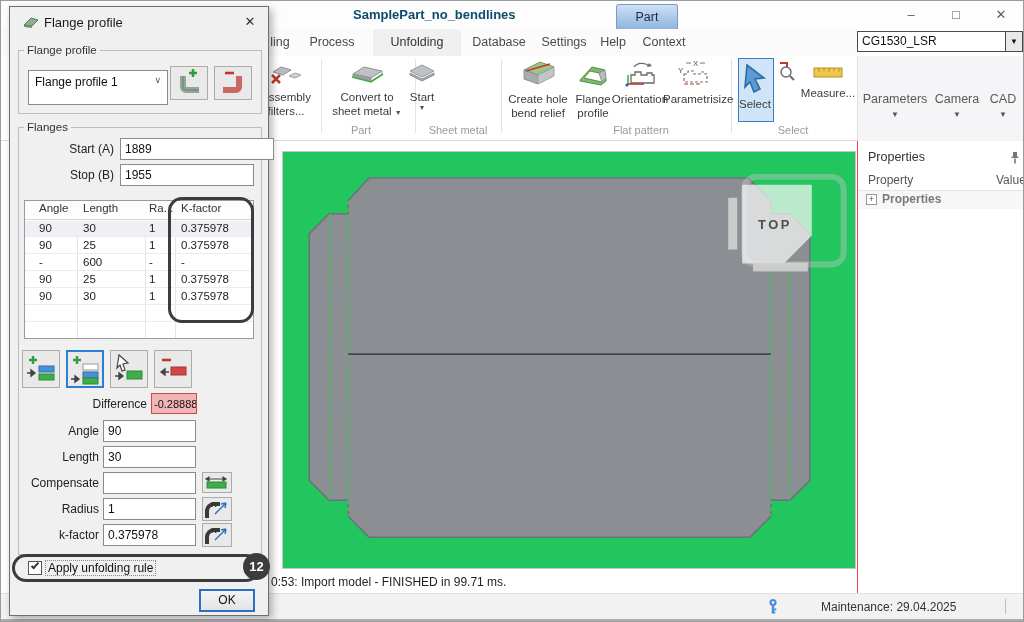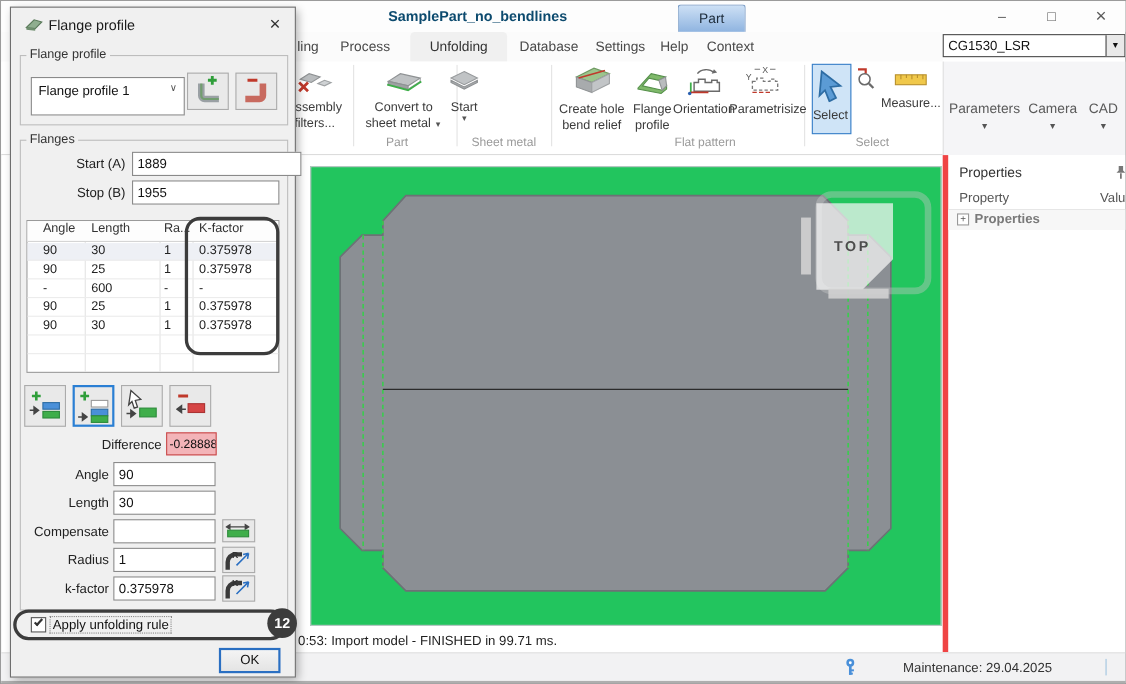--- a/index.html
+++ b/index.html
@@ -27,21 +27,21 @@
   .rib-group{position:absolute;top:68px;font-size:11px;color:#9a9a9a;text-align:center;}
   .rib-chevron{font-size:7px;color:#555;line-height:8px;}
   #select-btn{left:737px;top:2px;width:36px;height:64px;background:#cfe4f7;border:1px solid #3a80c8;padding-top:4px;}
   .icon-box{display:inline-block;}
 
   
   #right-panel{left:856px;top:55px;width:168px;height:85px;background:#f5f5f7;border-left:1px solid #e0e0e0;}
   .side-menu{position:absolute;top:36px;text-align:center;font-size:12.5px;color:#5a5a5a;}
   .side-chevron{font-size:8px;color:#555;margin-top:4px;}
 
-  #properties{left:856px;top:140px;width:168px;height:452px;background:#ffffff;border-left:5px solid #ef4444;}
+  #properties{left:856px;top:140px;width:168px;height:452px;background:#ffffff;border-left:1px solid #ef4444;}
   #prop-title{left:10px;top:9px;font-size:12.5px;color:#333;}
   #prop-cols{left:0;top:30px;width:168px;height:20px;border-bottom:1px solid #e6e6e6;}
   .prop-col{position:absolute;top:2px;font-size:12px;color:#555;}
   #prop-row1{left:0;top:50px;width:168px;height:18px;background:#f7f7f7;}
   #expand-box{left:8px;top:3px;width:11px;height:11px;border:1px solid #999;background:#fff;font-size:9px;line-height:9px;text-align:center;color:#555;}
   #prop-row1-label{left:24px;top:1px;font-size:12px;font-weight:bold;color:#7a7a7a;}
 
   
   #viewport{left:281px;top:150px;width:574px;height:418px;background:#22c55e;border:1px solid #c3c7cb;}
   

